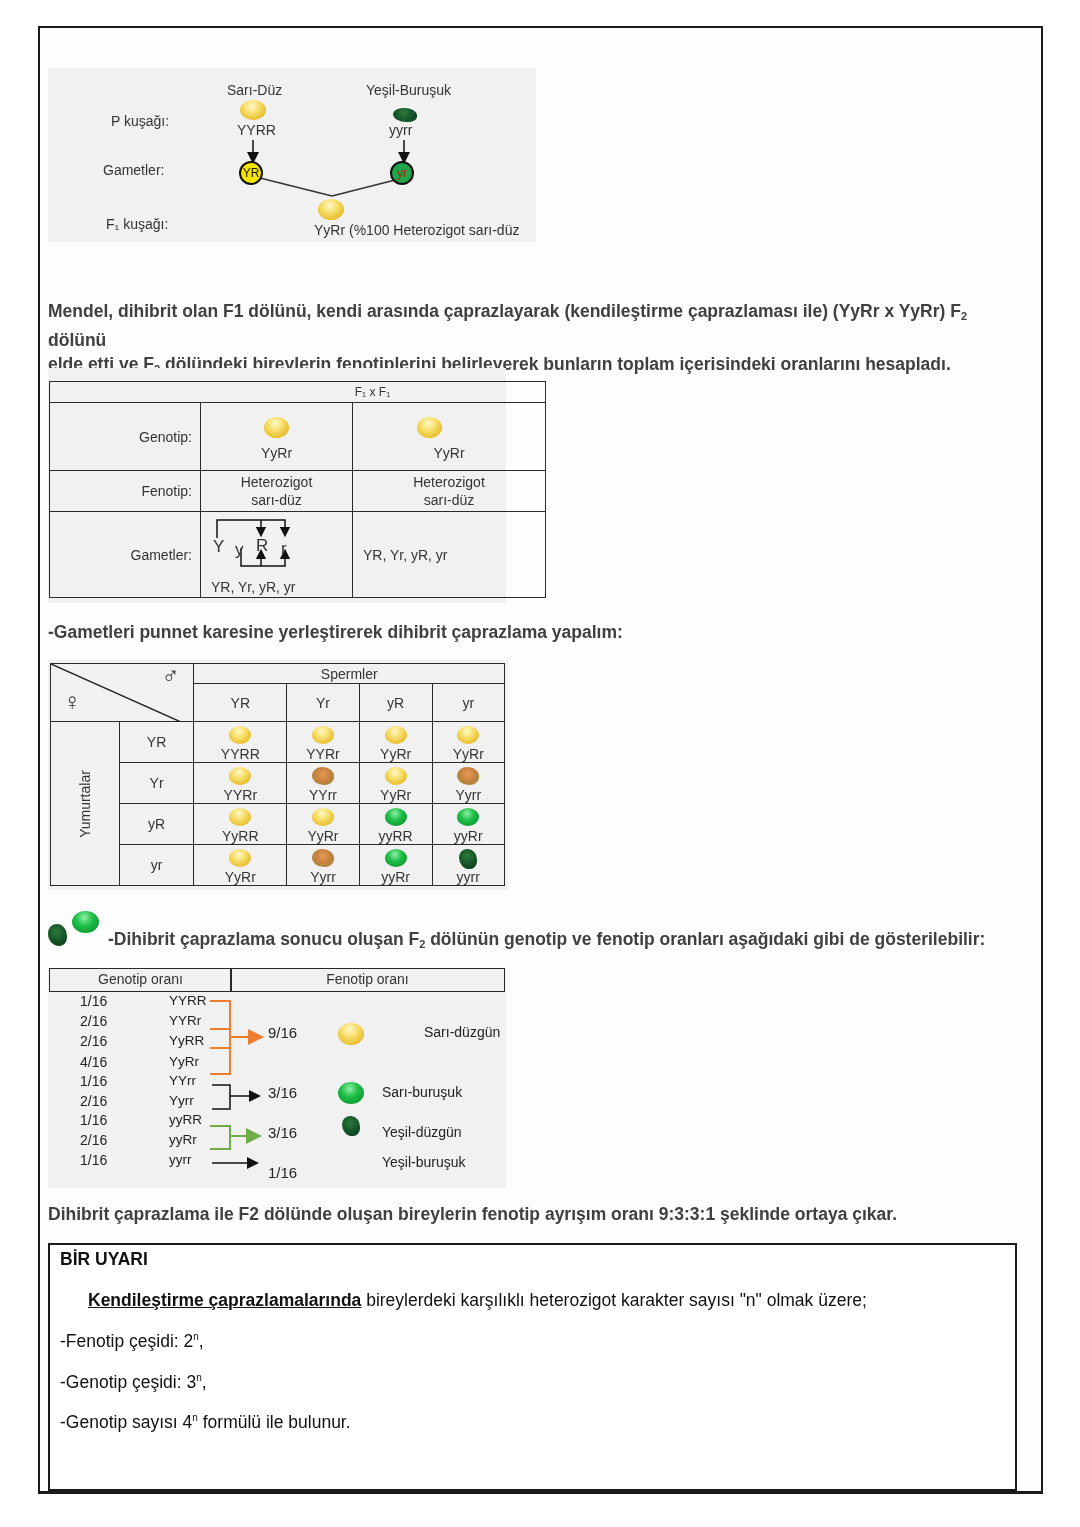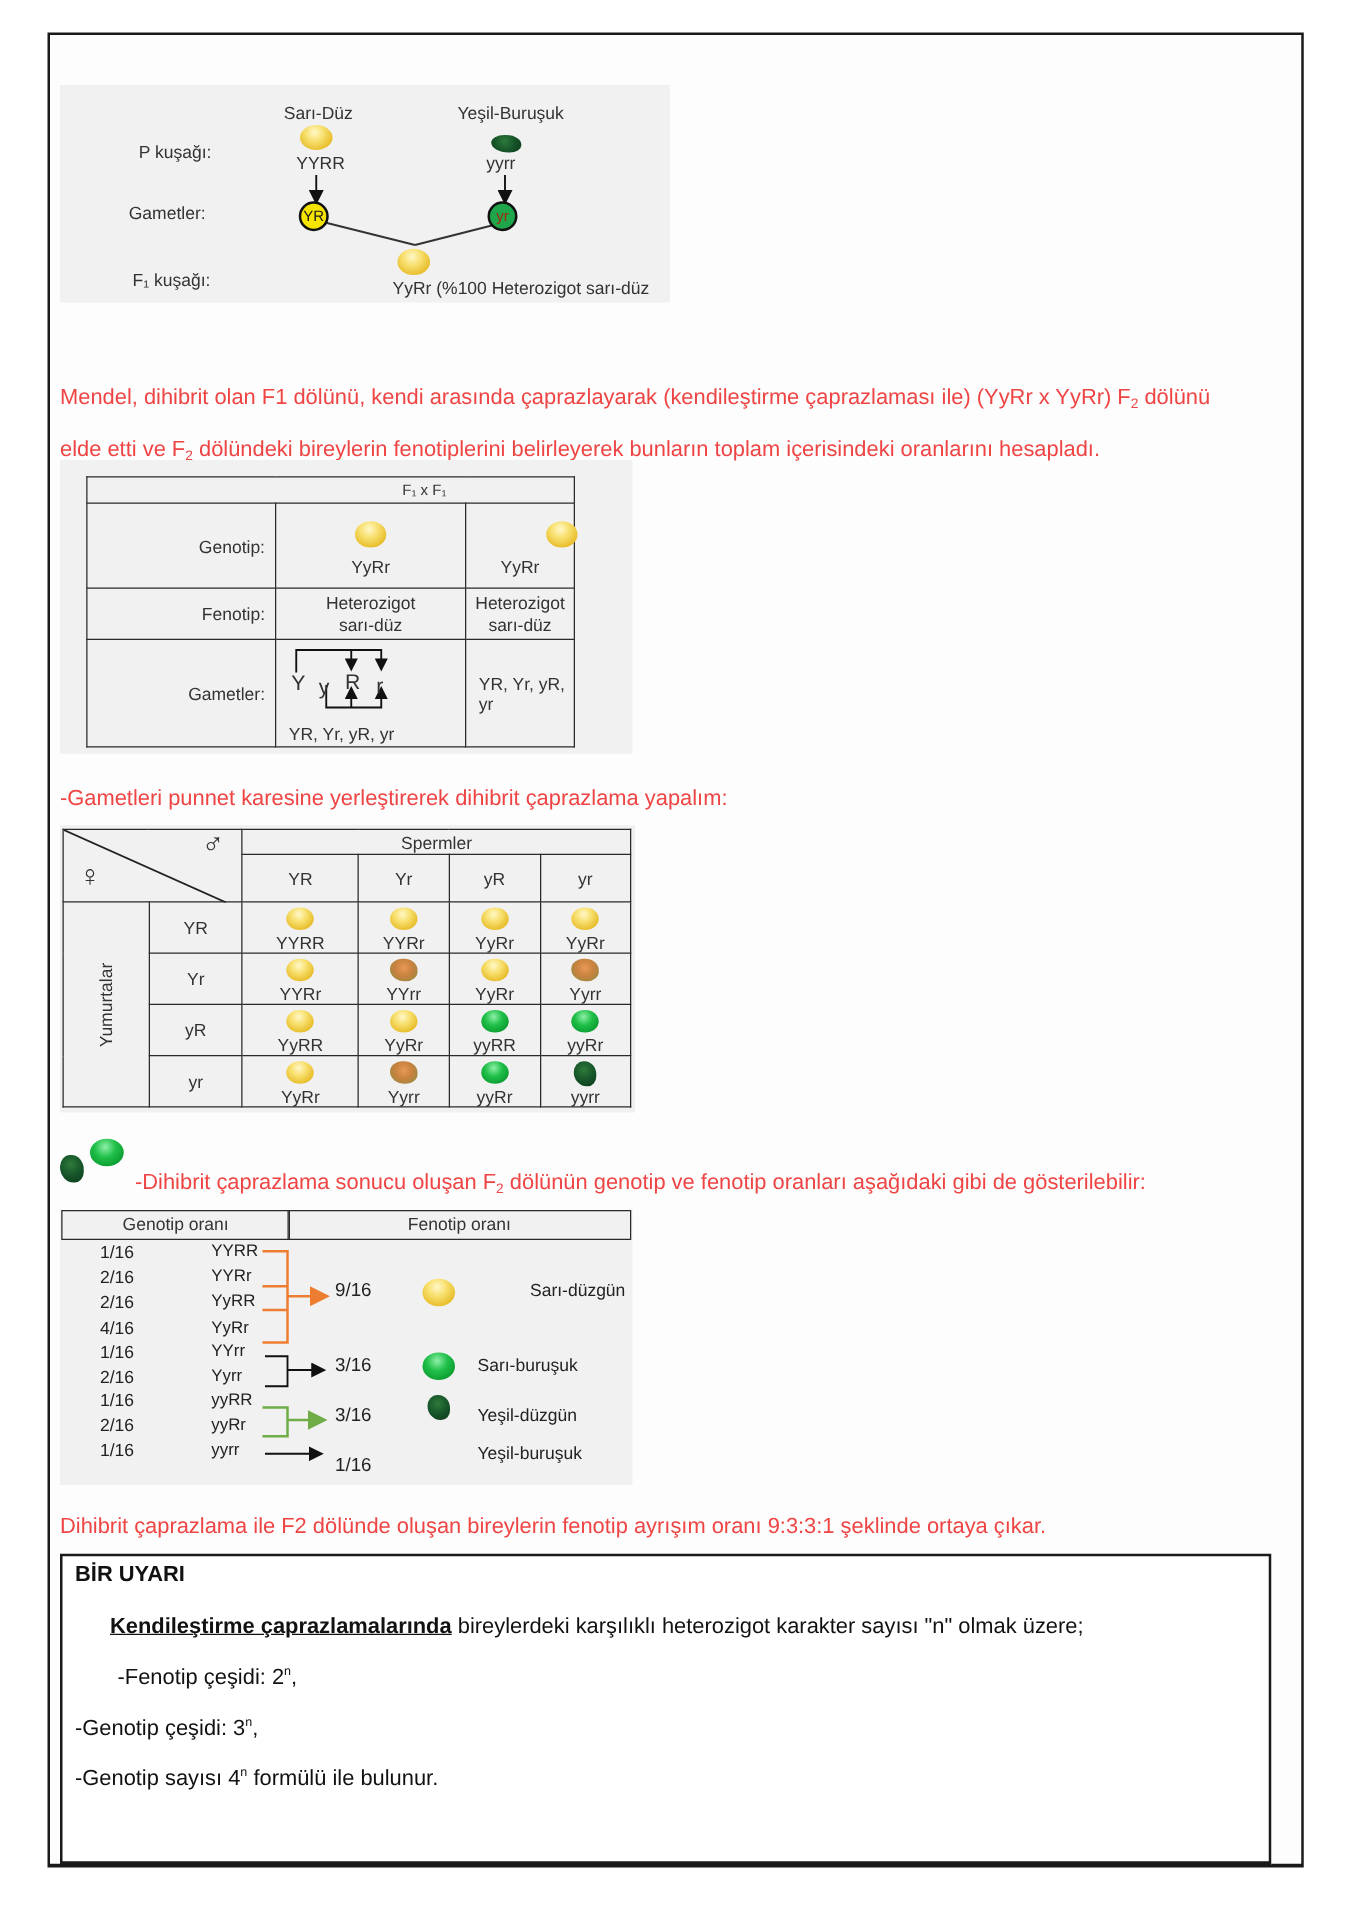--- a/index.html
+++ b/index.html
@@ -2,36 +2,36 @@
 <html><head>
 <meta charset="utf-8">
 <style>
   * { box-sizing: border-box; margin: 0; padding: 0; }
   html, body { width: 1080px; height: 1527px; background: #ffffff; overflow: hidden; }
   body { font-family: "Liberation Sans", "DejaVu Sans", sans-serif; color: #1a1a1a; position: relative; }
   .page { position: absolute; left: 38px; top: 26px; width: 1005px; height: 1468px; border: 2px solid #1a1a1a; border-bottom-width: 3px; background: #fdfdfd; }
   .abs { position: absolute; }
   .fig { background: #f1f1f1; }
   .sm { font-size: 14px; color: #333; }
-  .para { position: absolute; left: 48px; font-size: 17.5px; line-height: 36px; color: #ef4444; }
+  .para { position: absolute; left: 48px; font-size: 17.5px; line-height: 24px; color: #404040; font-weight: bold; }
   sub { font-size: 11px; vertical-align: -3px; }
   sup { font-size: 10px; vertical-align: 7px; line-height: 0; }
 
   
   .pea { position: absolute; border-radius: 50%; }
   .pea.yellow { background: radial-gradient(circle at 45% 30%, #fff8c8 0%, #f8e070 35%, #e5b820 80%, #c79a10 100%); }
   .pea.green { background: radial-gradient(circle at 45% 30%, #8ef0a8 0%, #1fbf48 40%, #0a9a30 80%, #067a22 100%); }
   .pea.dkgreen { background: radial-gradient(circle at 45% 35%, #2e7a3a 0%, #16552a 50%, #0b3a18 100%); border-radius: 45% 55% 40% 60%; }
   .pea.wrinkled { background: radial-gradient(circle at 50% 40%, #e79a55 0%, #c98240 45%, #9a8a40 85%, #7a7a30 100%); border-radius: 48% 52% 44% 56%; }
 
   table { border-collapse: collapse; }
   .tbl td, .tbl th { border: 1.5px solid #2a2a2a; font-weight: normal; }
 
   
-  .f1t { position: absolute; left: 49px; top: 381px; width: 391px; font-size: 14px; color: #333; margin-left: 20px; }
+  .f1t { position: absolute; left: 49px; top: 381px; width: 497px; font-size: 14px; color: #333; }
   .f1t td { text-align: center; vertical-align: middle; }
 
   
   .pun { position: absolute; left: 50px; top: 663px; width: 455px; font-size: 14px; color: #333; }
   .pun td { text-align: center; position: relative; }
   .pcell { height: 41px; }
   .pcell .pea { left: 50%; transform: translateX(-50%); top: 4px; width: 22px; height: 18px; }
   .pcell .gt { position: absolute; left: 0; right: 0; bottom: 0px; font-size: 14px; }
 
   
@@ -308,16 +308,16 @@
       <span class="r" style="left: 220px; top: 196px; font-size: 15px;">1/16</span>
       <span class="r" style="left: 334px; top: 186px;">Yeşil-buruşuk</span>
     </div>
 </div>
 
 <div class="para" style="top:1202px;">Dihibrit çaprazlama ile F2 dölünde oluşan bireylerin fenotip ayrışım oranı 9:3:3:1 şeklinde ortaya çıkar.</div>
 
 <div class="warn">
   <div class="ln" style="top:4px;font-weight:bold;">BİR UYARI</div>
   <div class="ln" style="top:45px;"><span style="font-weight:bold;text-decoration:underline;margin-left:28px;">Kendileştirme çaprazlamalarında</span><span> bireylerdeki karşılıklı heterozigot karakter sayısı "n" olmak üzere;</span></div>
-  <div class="ln" style="top:86px;margin-left:34px;"><span>-Fenotip çeşidi: 2</span><sup>n</sup><span>,</span></div>
+  <div class="ln" style="top:86px;"><span>-Fenotip çeşidi: 2</span><sup>n</sup><span>,</span></div>
   <div class="ln" style="top:127px;"><span>-Genotip çeşidi: 3</span><sup>n</sup><span>,</span></div>
   <div class="ln" style="top:167px;"><span>-Genotip sayısı 4</span><sup>n</sup><span> formülü ile bulunur.</span></div>
 </div>
 
 </body></html>

